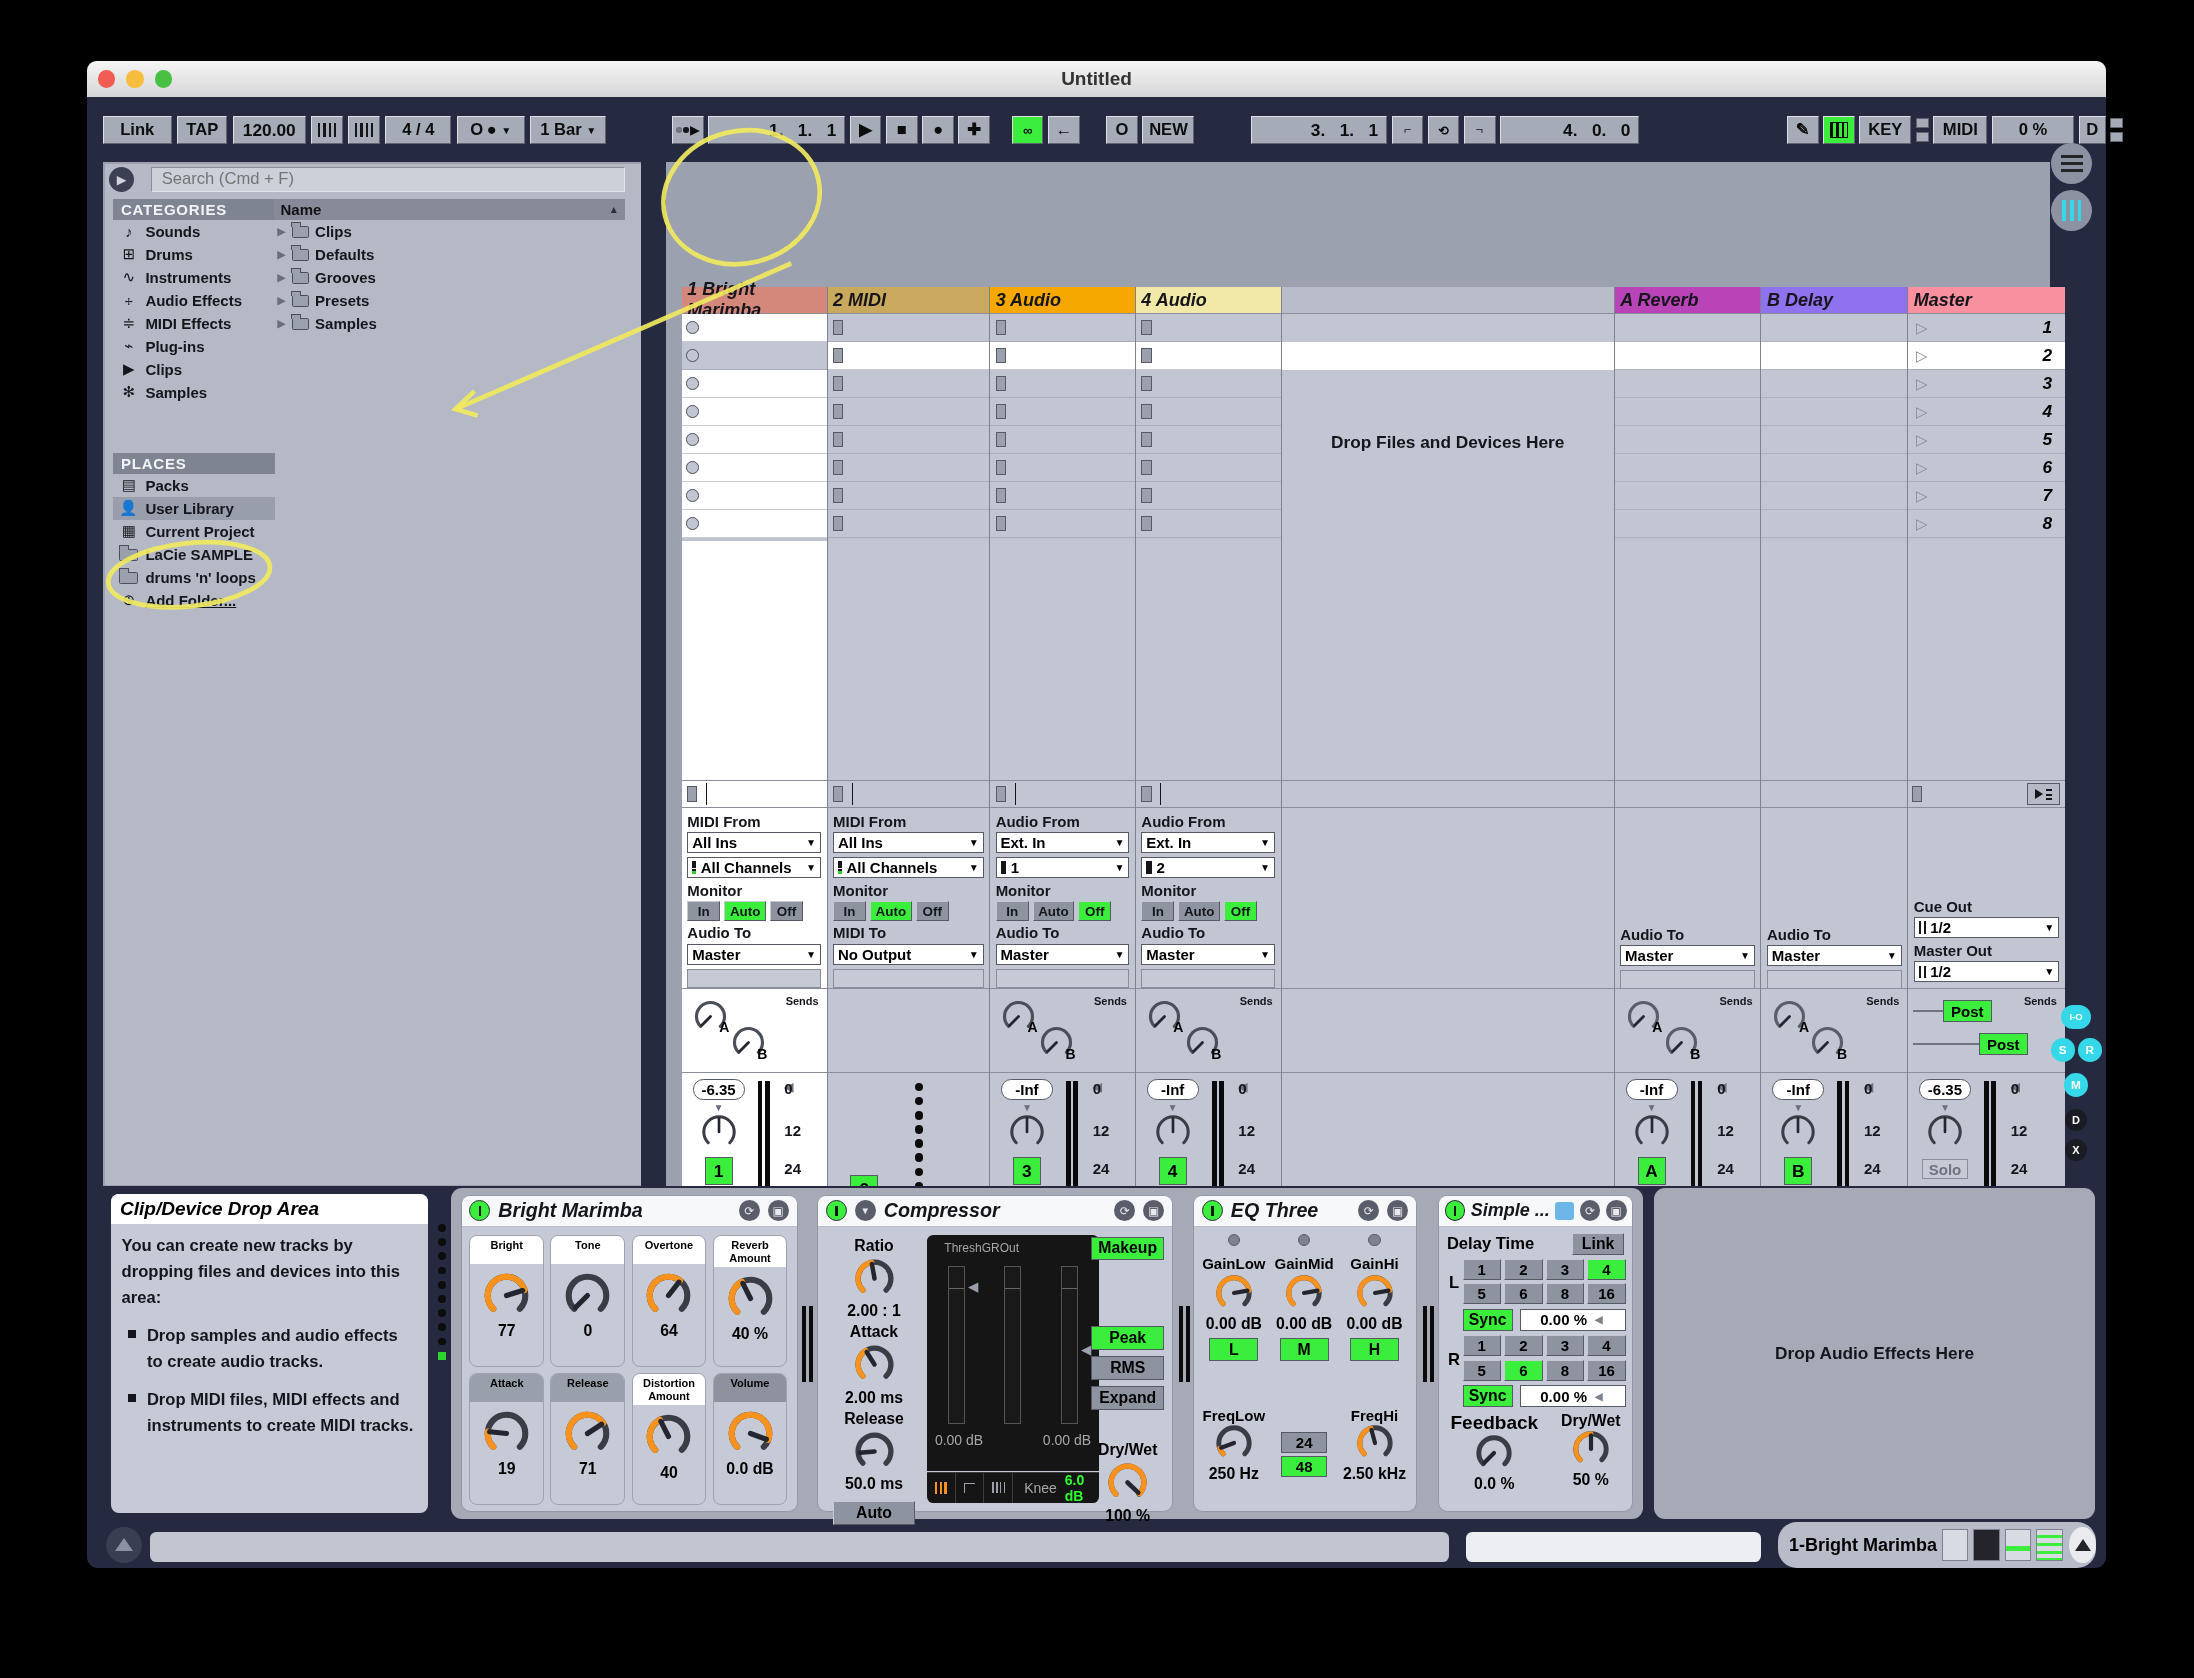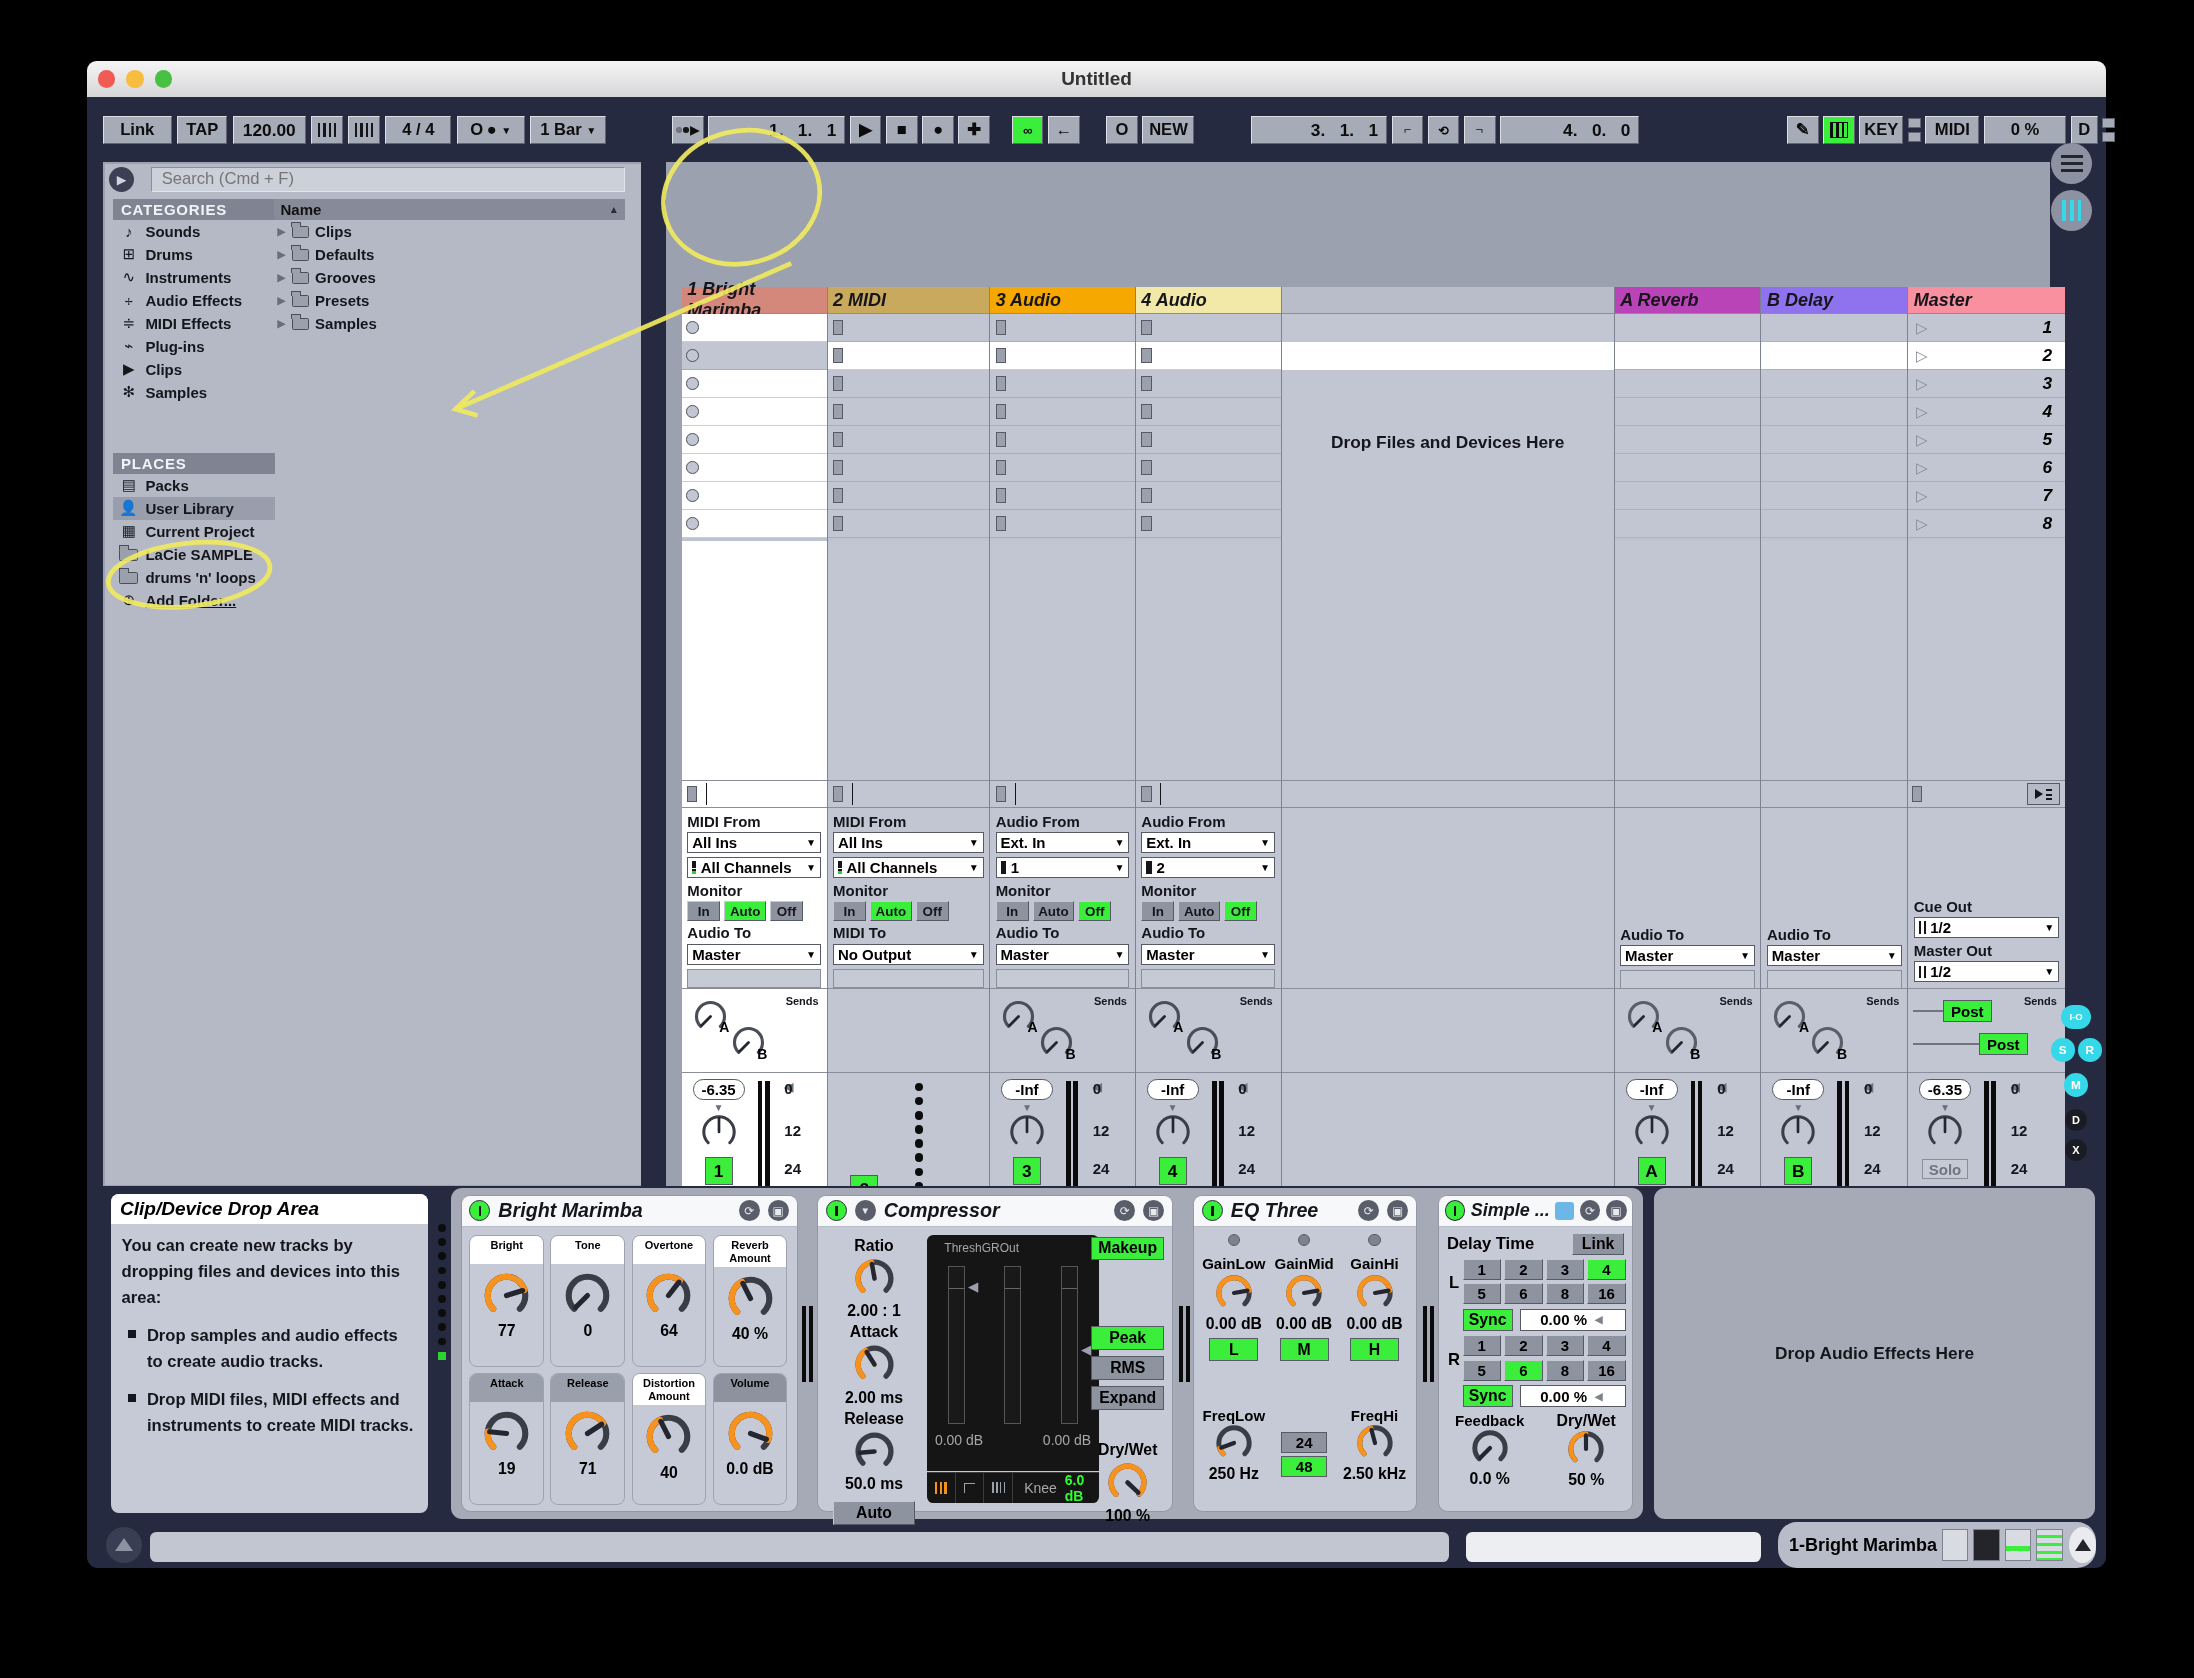--- a/index.html
+++ b/index.html
@@ -289,21 +289,21 @@
       <div class="tb disp" style="width:139px;justify-content:flex-end">4.   0.   0</div>
     </div>
 
     <div class="tgroup" style="left:1700px;gap:4.7px">
       <div class="tb sq">
           <span>✎</span>
         </div>
       <div class="tb sq grn">
           <span class="kbd-keys"></span>
         </div>
-      <div class="tb" style="width:44px">KEY</div>
+      <div class="tb" style="width:52px">KEY</div>
       <div class="minisq">
           <i></i>
           <i></i>
         </div>
       <div class="tb" style="width:54px">MIDI</div>
       <div class="tb" style="width:82px">0 %</div>
       <div class="tb sq" style="width:27px">D</div>
       <div class="minisq">
           <i></i>
           <i></i>
@@ -1458,21 +1458,21 @@
         </div>
         <div class="syncrow">
           <span class="syncbtn">Sync</span>
           <span class="offbox">
               <span>0.00 %</span>
               <span class="dda">◀</span>
             </span>
         </div>
         <div id="delay-knobs">
           <div class="fcol">
-            <span style="font-weight:bold;font-size:15px">Feedback</span>
+            <span style="font-weight:bold;font-size:19px">Feedback</span>
             <div class="knob k48">
                 <svg viewBox="0 0 100 100" style="width:100%;height:100%;display:block">
                   <path d="M21.7 78.3A40 40 0 1 1 78.3 78.3" stroke="#3a3d46" stroke-width="13" fill="none" stroke-linecap="round"></path>
                   <line x1="50" y1="50" x2="24.5" y2="75.5" stroke="#23262e" stroke-width="11" stroke-linecap="round"></line>
                 </svg>
               </div>
             <span class="cval">0.0 %</span>
           </div>
           <div class="fcol">
             <span style="font-weight:bold;font-size:15.8px">Dry/Wet</span>

